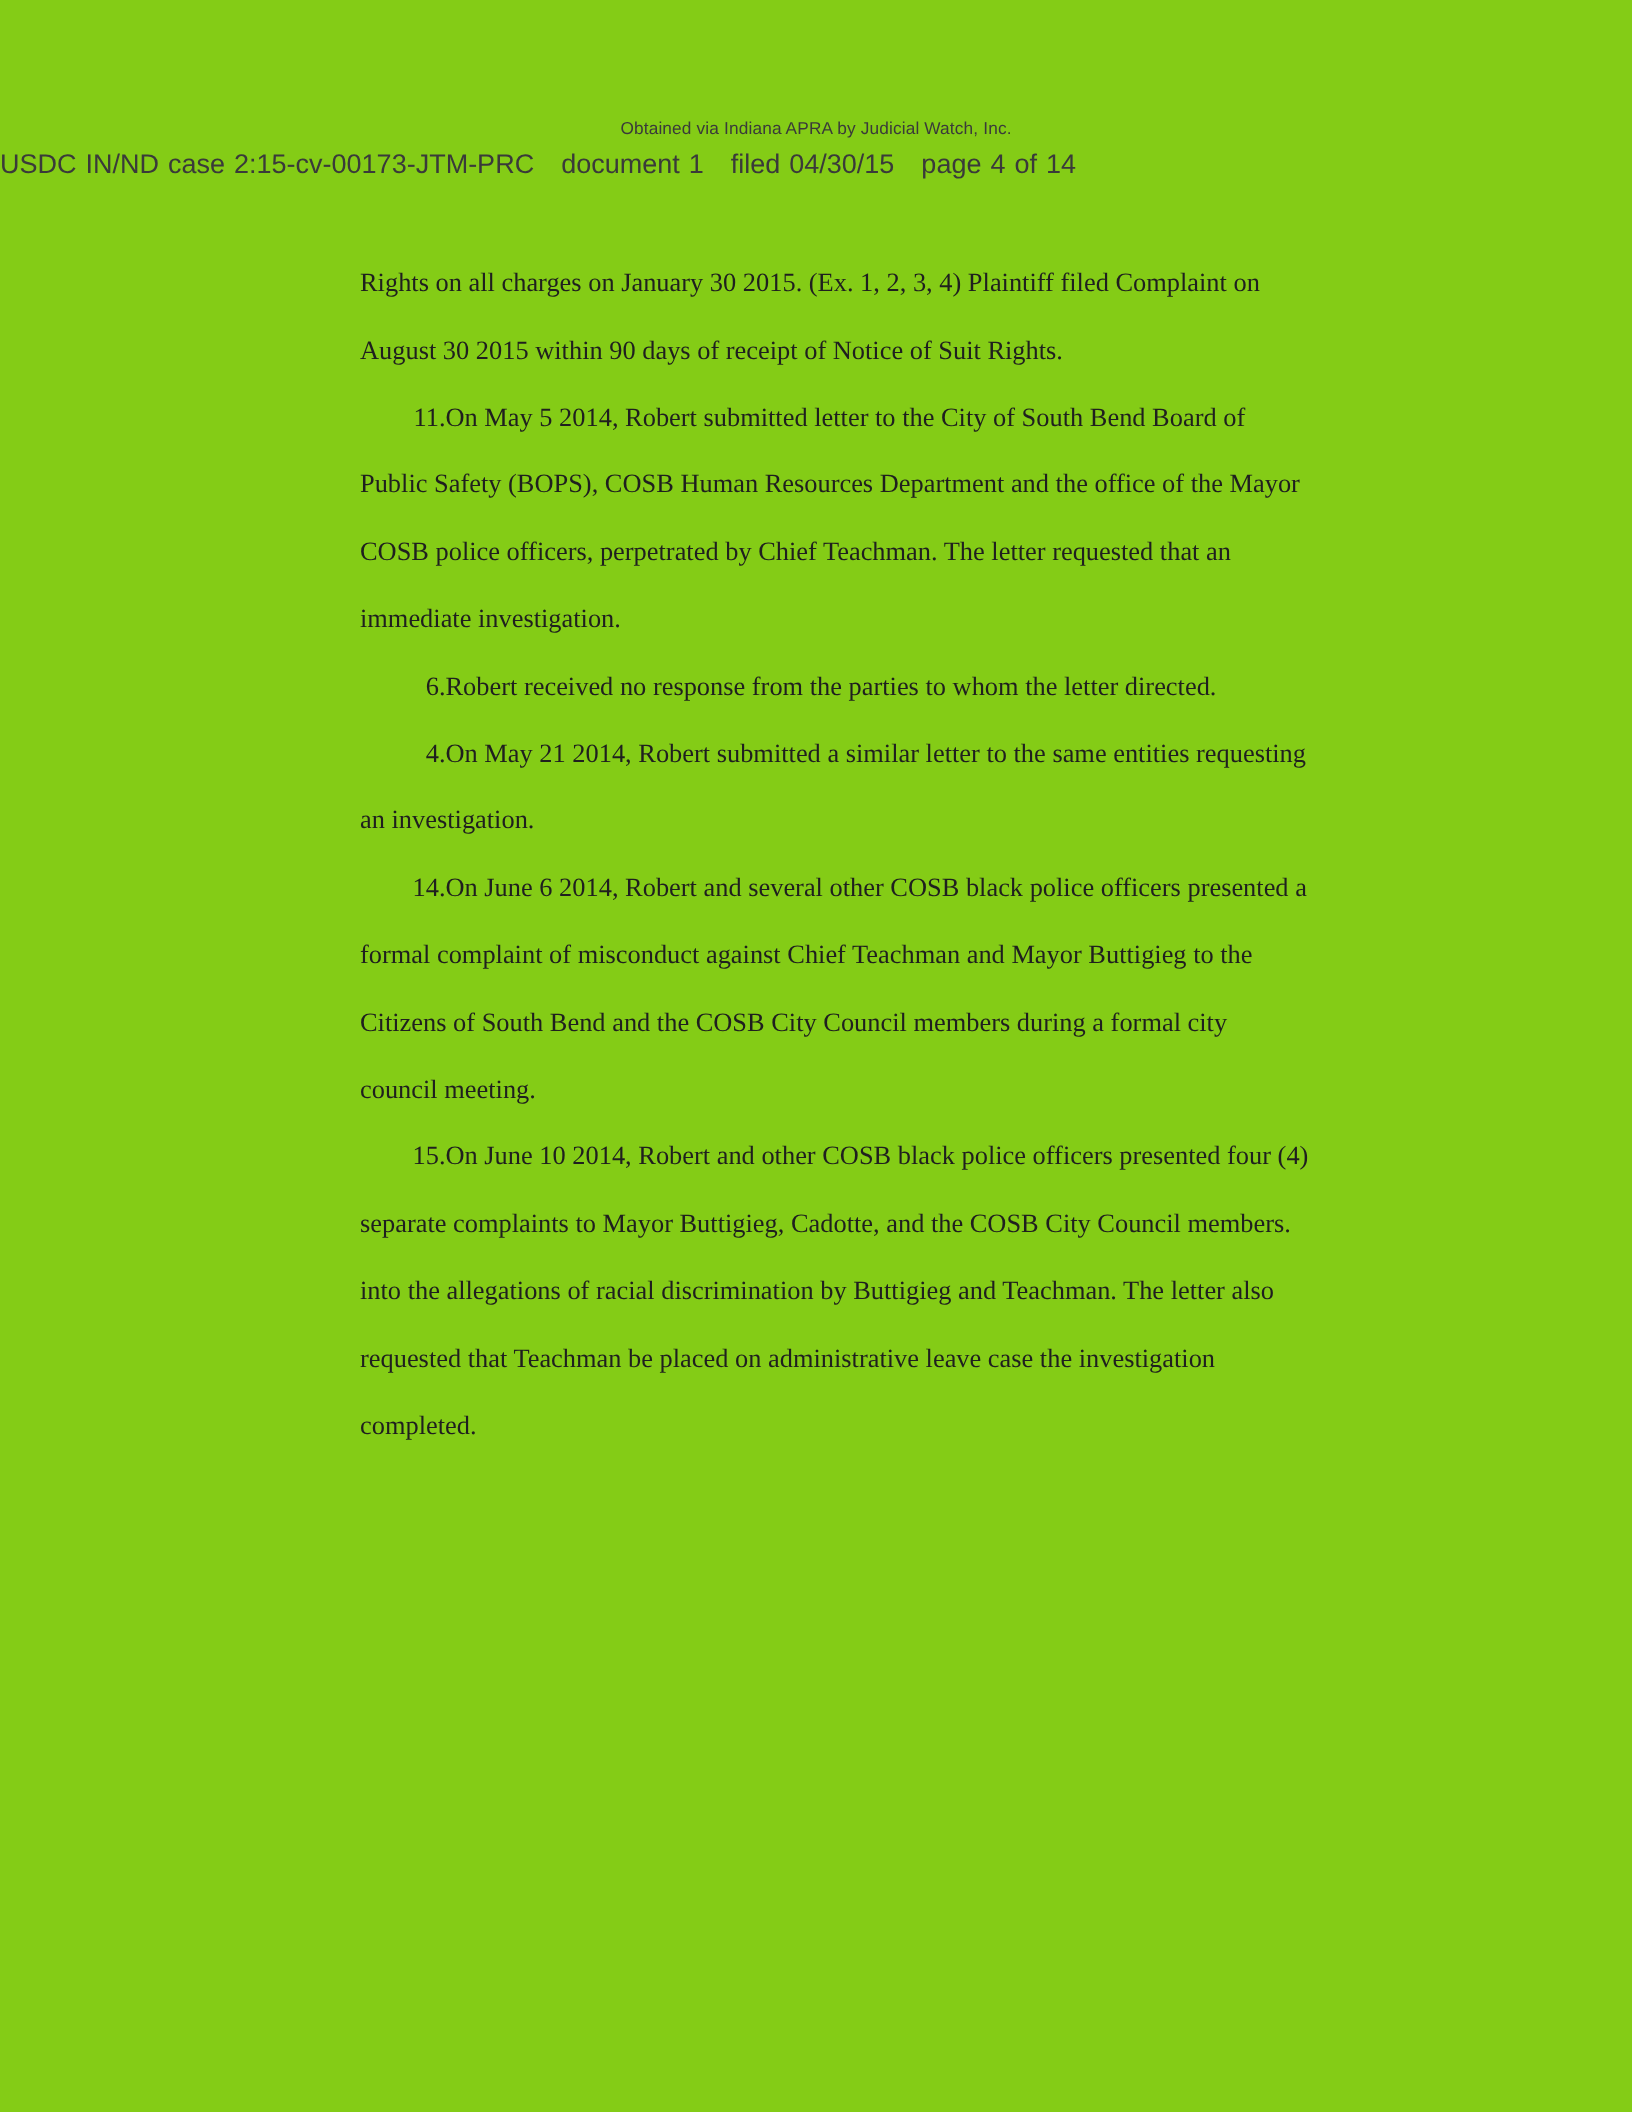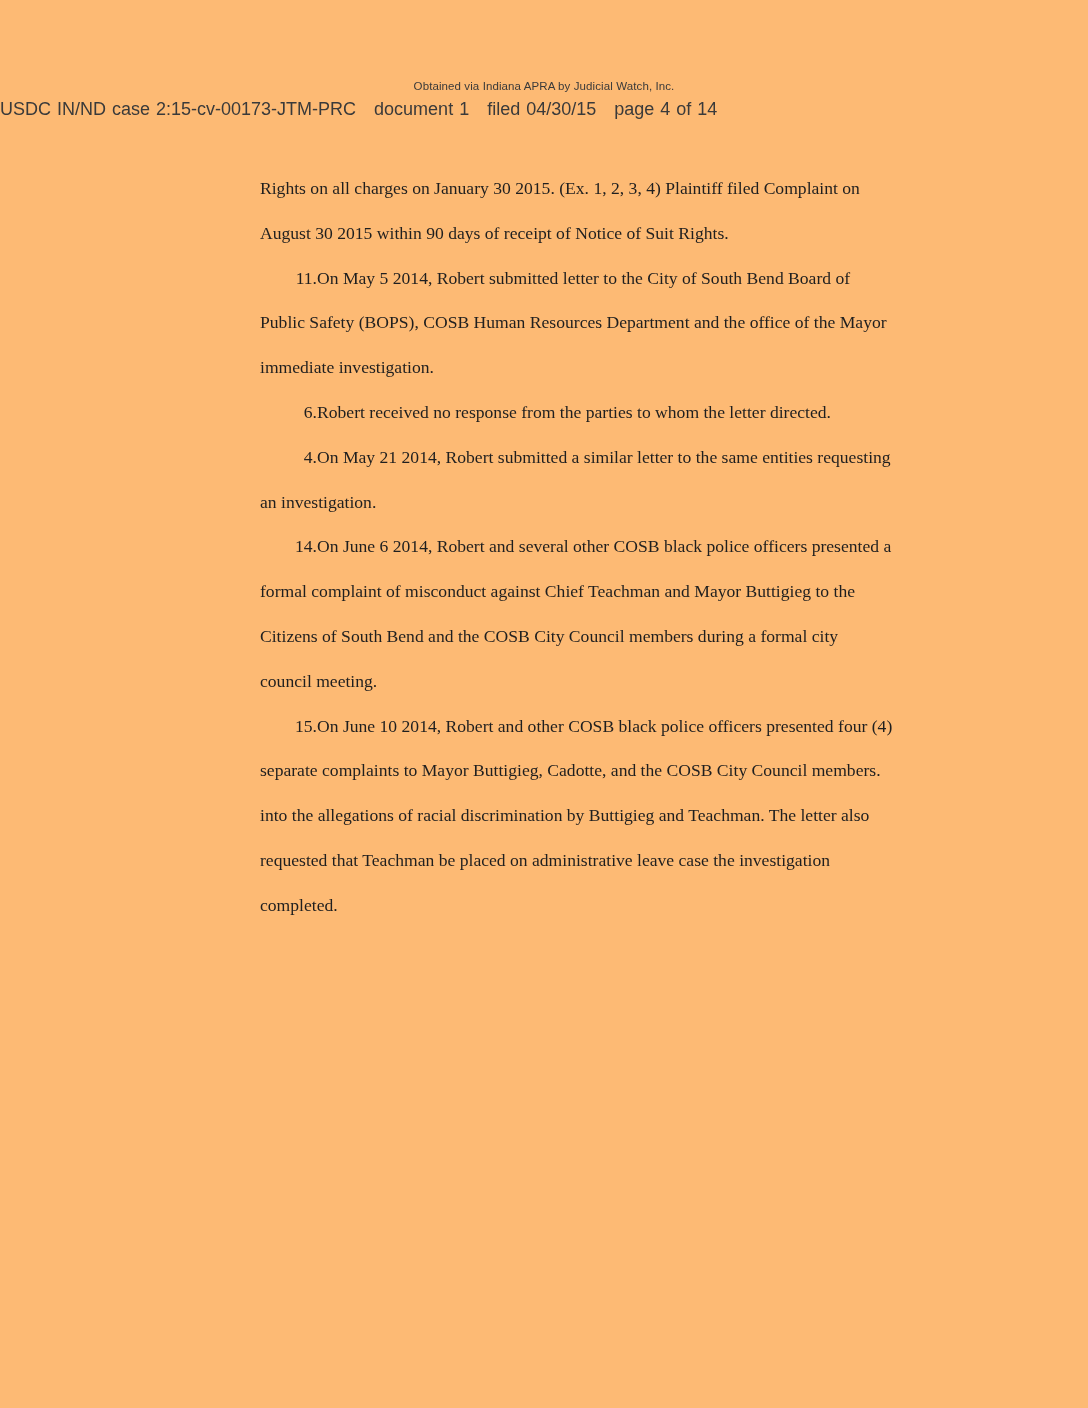--- a/index.html
+++ b/index.html
@@ -13,21 +13,21 @@
       position: relative;
       overflow: hidden;
       color: #1a1a1a;
     }
     .page {
       position: absolute;
       left: 0;
       top: 0;
       width: 1088px;
       height: 1408px;
-      background: #fdba74;
+      background: #84cc16;
     }
     .watermark {
       position: absolute;
       top: 80px;
       left: 0;
       width: 1088px;
       text-align: center;
       font-family: "Liberation Sans", sans-serif;
       font-size: 11.5px;
       color: #3a3a3a;
@@ -52,21 +52,20 @@
       width: 690px;
       font-family: "Liberation Serif", serif;
       font-size: 17.6px;
       line-height: 44.8px;
       color: #1f1f1f;
     }
     .line {
       display: block;
       white-space: nowrap;
       height: 44.8px;
-      margin-left: 20px;
     }
     .num {
       display: inline-block;
       width: 57px;
       text-align: right;
     }
   </style>
 </head>
 <body>
 
@@ -76,20 +75,21 @@
   <div class="case-header">USDC IN/ND case 2:15-cv-00173-JTM-PRC   document 1   filed 04/30/15   page 4 of 14</div>
 
   <div class="body-text">
 
     <span class="line">Rights on all charges on January 30 2015. (Ex. 1, 2, 3, 4)  Plaintiff filed Complaint on</span>
     <span class="line">August 30 2015 within 90 days of receipt of Notice of Suit Rights.</span>
 
     <div>
       <span class="line"><span class="num">11.</span><span>On May 5 2014, Robert submitted letter to the City of South Bend Board of</span></span>
       <span class="line">Public Safety (BOPS), COSB Human Resources Department and the office of the Mayor</span>
+      <span class="line">COSB police officers, perpetrated by Chief Teachman. The letter requested that an</span>
       <span class="line">immediate investigation.</span>
     </div>
 
     <div>
       <span class="line"><span class="num">6.</span><span>Robert received no response from the parties to whom the letter directed.</span></span>
     </div>
 
     <div>
       <span class="line"><span class="num">4.</span><span>On May 21 2014, Robert submitted a similar letter to the same entities requesting</span></span>
       <span class="line">an investigation.</span>

